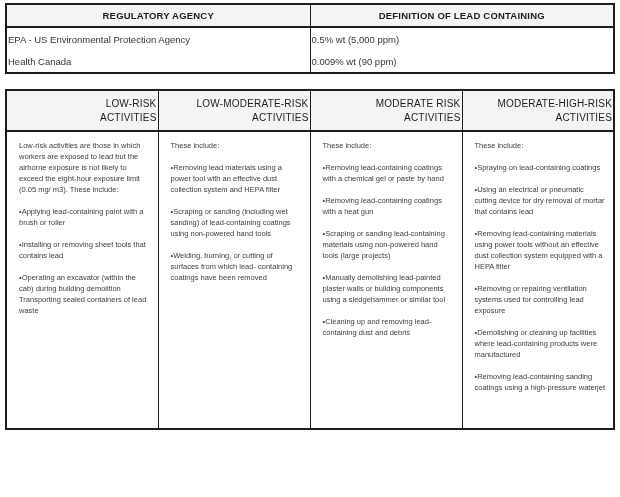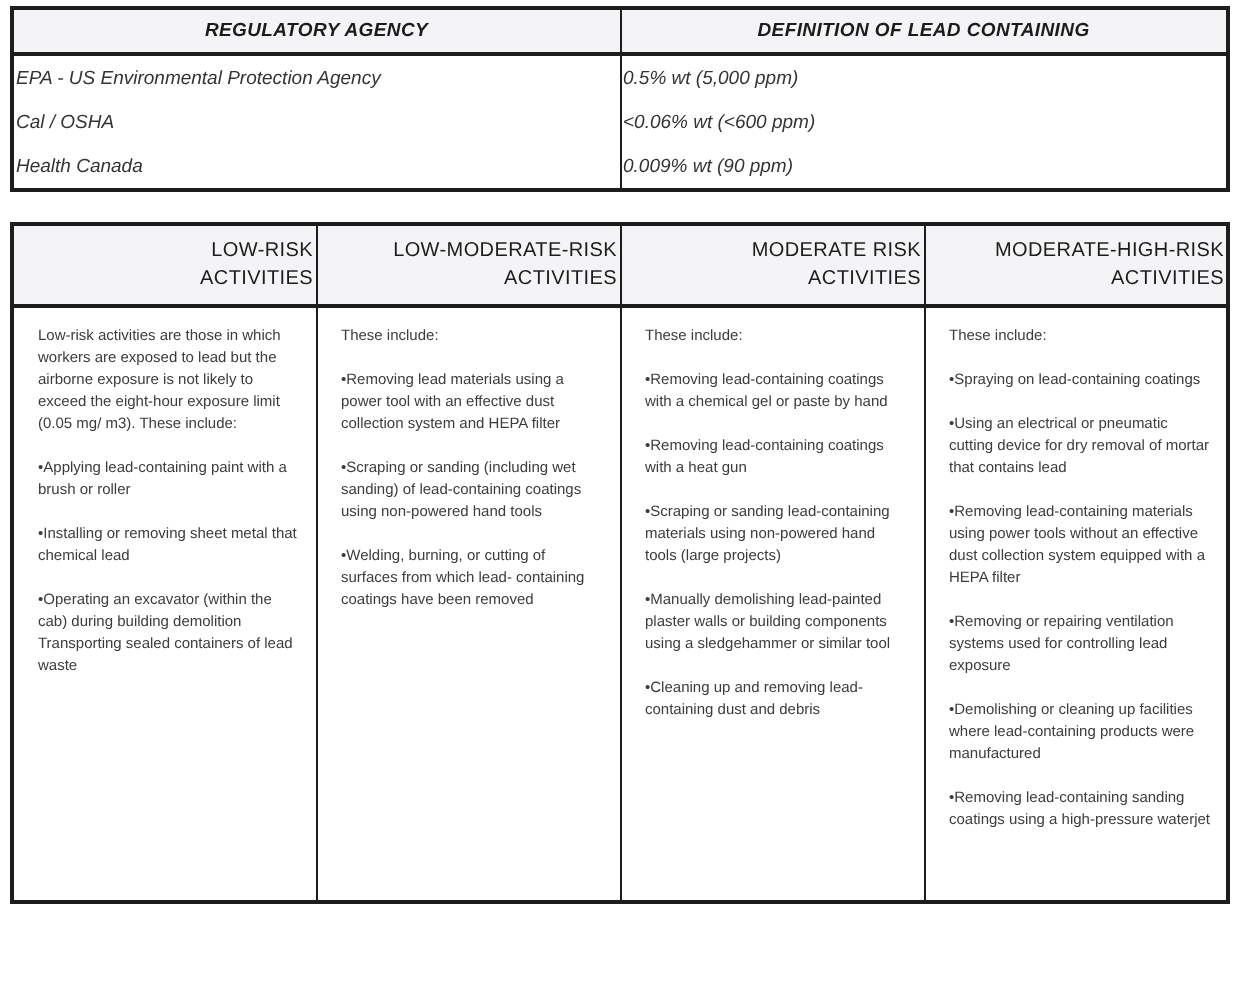--- a/index.html
+++ b/index.html
@@ -17,21 +17,20 @@
   }
   table {
     border-collapse: collapse;
     width: 610px;
     table-layout: fixed;
     background: #ffffff;
   }
   
   .reg-table {
     border: 2px solid #1d1d1d;
-    font-style: italic;
   }
   .reg-table th {
     background: #f4f4f6;
     border-bottom: 2px solid #1d1d1d;
     font-size: 9.5px;
     font-weight: bold;
     color: #1c1c1c;
     height: 19px;
     text-align: center;
     letter-spacing: 0.2px;
@@ -102,24 +101,20 @@
         <th>REGULATORY AGENCY</th>
         <th>DEFINITION OF LEAD CONTAINING</th>
       </tr>
     </thead>
     <tbody>
       <tr>
         <td>EPA - US Environmental Protection Agency</td>
         <td>0.5% wt (5,000 ppm)</td>
       </tr>
       <tr>
-        <td>Cal / OSHA</td>
-        <td>&lt;0.06% wt (&lt;600 ppm)</td>
-      </tr>
-      <tr>
         <td>Health Canada</td>
         <td>0.009% wt (90 ppm)</td>
       </tr>
     </tbody>
   </table>
 
 
   <table class="risk-table">
     <thead>
       <tr>
@@ -131,21 +126,21 @@
 ACTIVITIES</th>
         <th>MODERATE-HIGH-RISK
 ACTIVITIES</th>
       </tr>
     </thead>
     <tbody>
       <tr>
         <td>
           <p class="para">Low-risk activities are those in which workers are exposed to lead but the airborne exposure is not likely to exceed the eight-hour exposure limit (0.05 mg/ m3). These include:</p>
           <p class="para bullet">Applying lead-containing paint with a brush or roller</p>
-          <p class="para bullet">Installing or removing sheet metal that chemical lead</p>
+          <p class="para bullet">Installing or removing sheet tools that contains lead</p>
           <p class="para bullet">Operating an excavator (within the cab) during building demolition
 Transporting sealed containers of lead waste</p>
         </td>
         <td>
           <p class="para">These include:</p>
           <p class="para bullet">Removing lead materials using a power tool with an effective dust collection system and HEPA filter</p>
           <p class="para bullet">Scraping or sanding (including wet sanding) of lead-containing coatings using non-powered hand tools</p>
           <p class="para bullet">Welding, burning, or cutting of surfaces from which lead- containing coatings have been removed</p>
         </td>
         <td>

